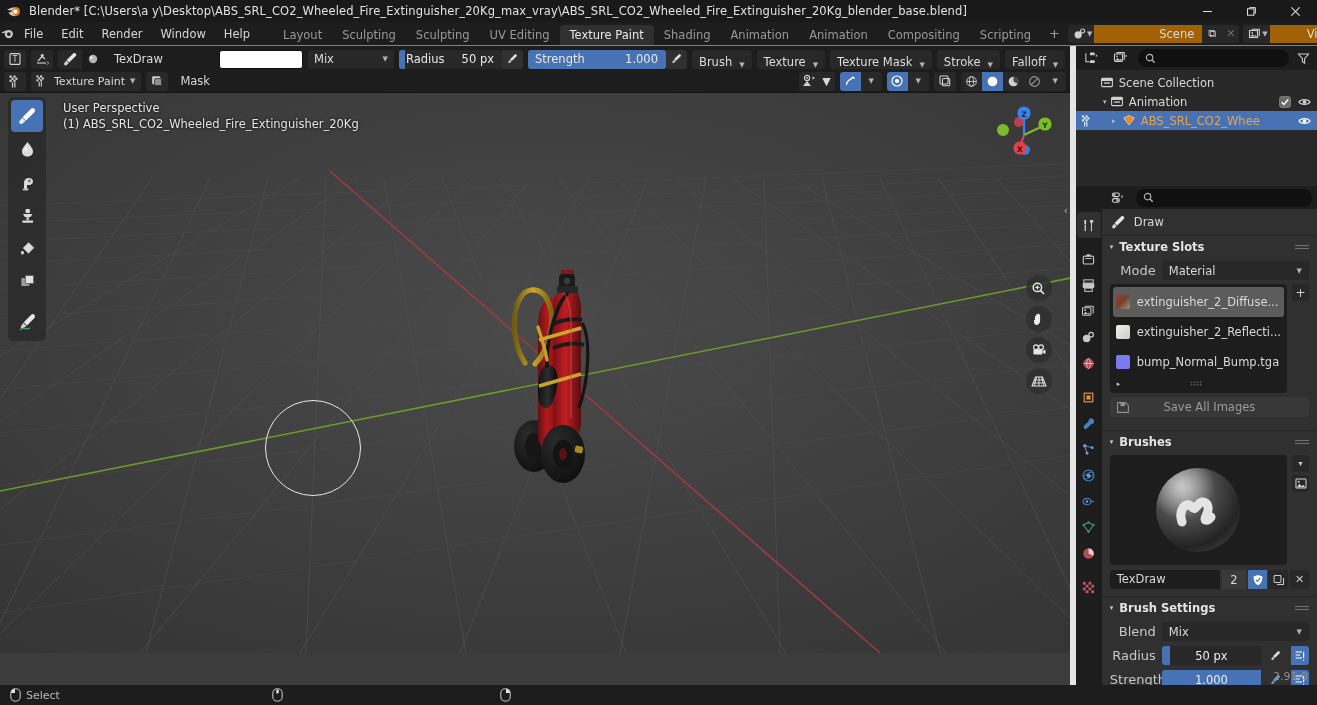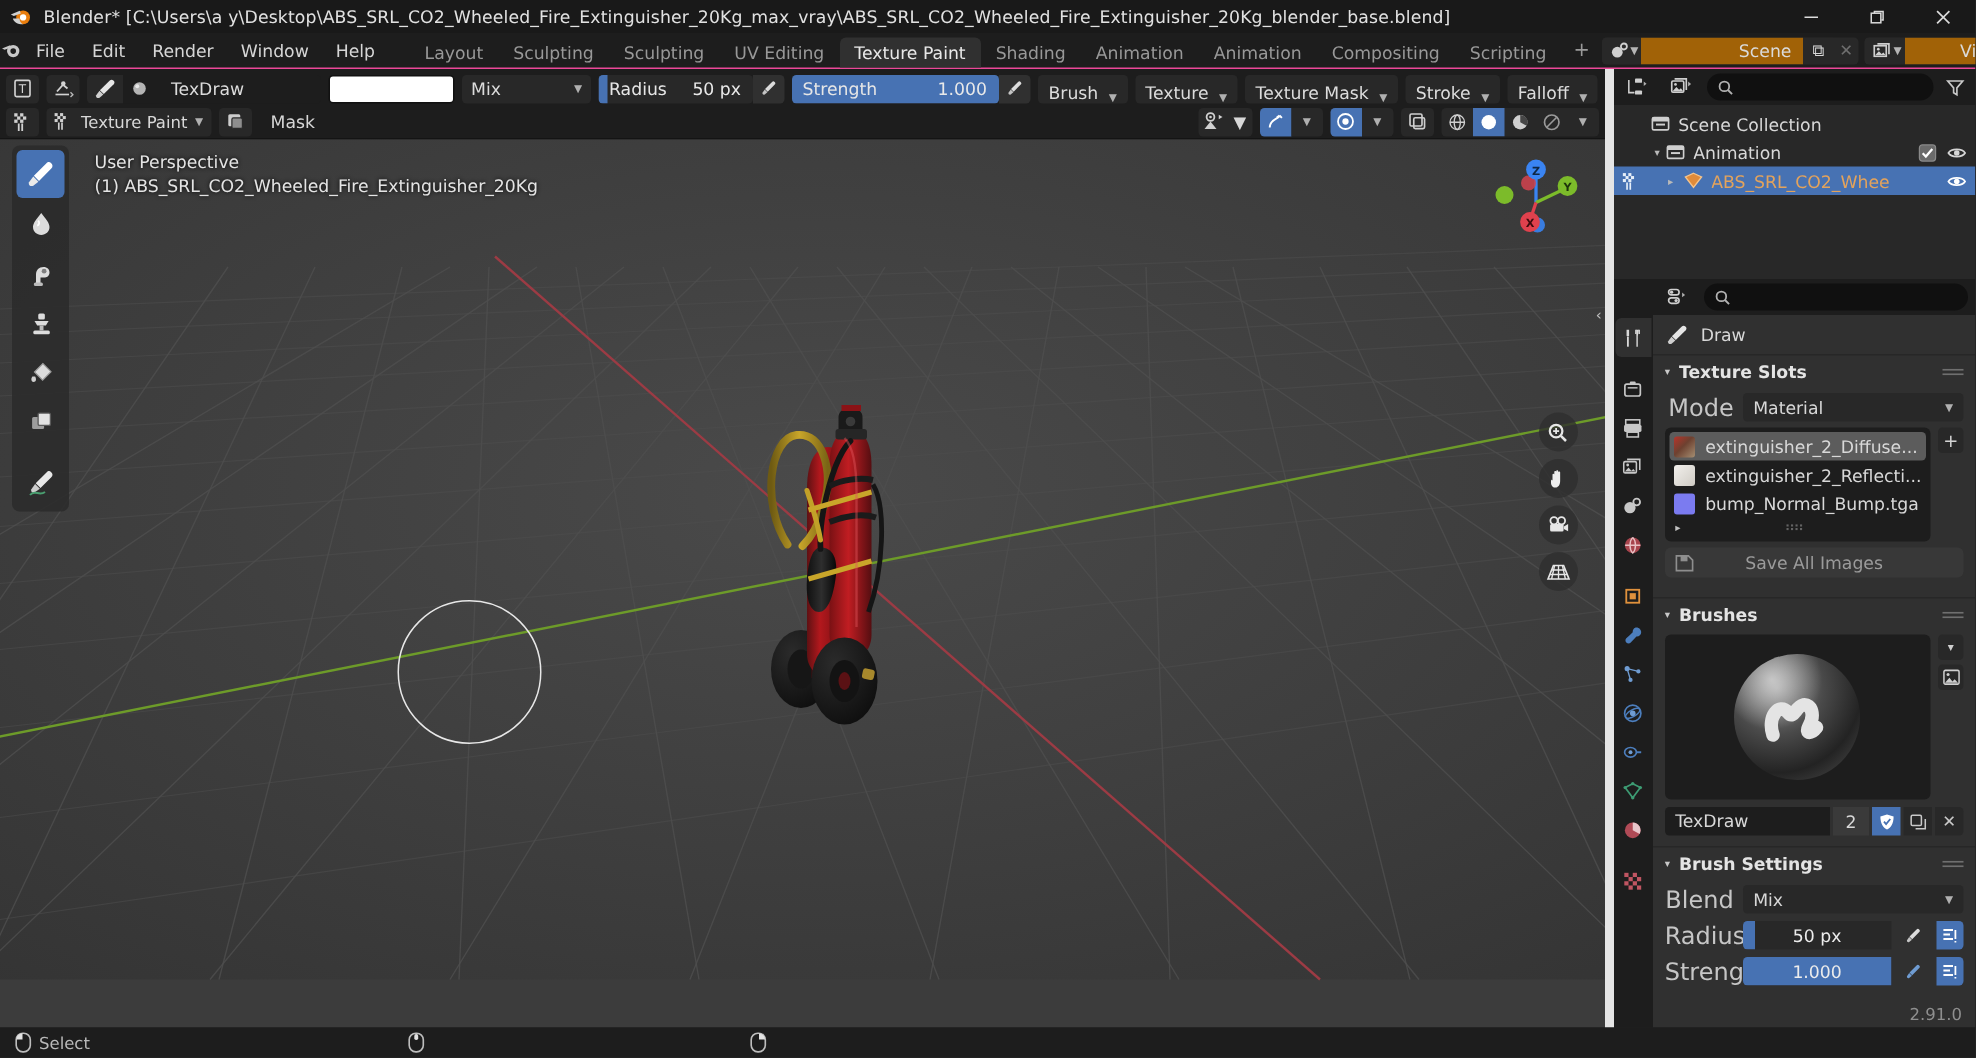--- a/index.html
+++ b/index.html
@@ -131,25 +131,25 @@
   .prop-head { height:24px; background:#1d1d1d; display:flex; align-items:center; gap:5px; padding:0 5px;}
   .prop-search { flex:1 1 auto; height:18px; background:#101010; border-radius:9px; display:flex; align-items:center; padding:0 7px;}
   .prop-body { flex:1 1 auto; overflow:hidden; padding:0; }
   .breadcrumb { display:flex; align-items:center; gap:7px; height:26px; padding:0 8px; font-size:11.5px; }
   .panel { border-top:1px solid #272727; }
   .panel-head { height:22px; display:flex; align-items:center; gap:6px; padding:0 8px; font-size:11.5px; color:#e4e4e4; font-weight:bold;}
   .panel-head .tri { font-size:7px; color:#c9c9c9; }
   .panel-grip { margin-left:auto; width:14px; height:7px; opacity:.45;}
   .panel-body { padding:2px 8px 7px 8px; }
   .row-lr { display:flex; align-items:center; height:21px; gap:6px; margin-bottom:3px;}
-  .lbl-r { width:46px; text-align:right; color:#c6c6c6; font-size:16px; flex:0 0 auto;}
+  .lbl-r { width:46px; text-align:right; color:#c6c6c6; font-size:13px; flex:0 0 auto;}
   .field-dd { flex:1 1 auto; height:19px; background:#282828; border-radius:3px; display:flex; align-items:center; justify-content:space-between; padding:0 7px; font-size:11.5px;}
   .slot-list { display:flex; gap:5px; align-items:flex-start; }
   .slot-box { flex:1 1 auto; background:#1d1d1d; border-radius:4px; padding:3px; }
-  .slot-row { height:19px; display:flex; align-items:center; gap:7px; padding:0 3px; border-radius:3px; font-size:11.5px; }
+  .slot-row { height:30px; display:flex; align-items:center; gap:7px; padding:0 3px; border-radius:3px; font-size:11.5px; }
   .slot-row.sel { background:#5c5c5c; }
   .thumb { width:14px; height:14px; border-radius:2px; flex:0 0 auto; }
   .slot-foot { height:13px; display:flex; align-items:center; justify-content:space-between; padding:0 4px; }
   .grip-dots { width:18px; height:5px; opacity:.5; }
   .add-col { display:flex; flex-direction:column; gap:3px; }
   .mini-btn { width:17px; height:17px; background:#282828; border-radius:3px; display:flex;align-items:center;justify-content:center; color:#d4d4d4; font-size:12px;}
   .wide-btn {
     height:20px; background:#383838; border-radius:4px; display:flex; align-items:center;
     justify-content:center; gap:7px; font-size:11.5px; color:#9b9b9b; position:relative;
     margin:4px 0 6px 0;

